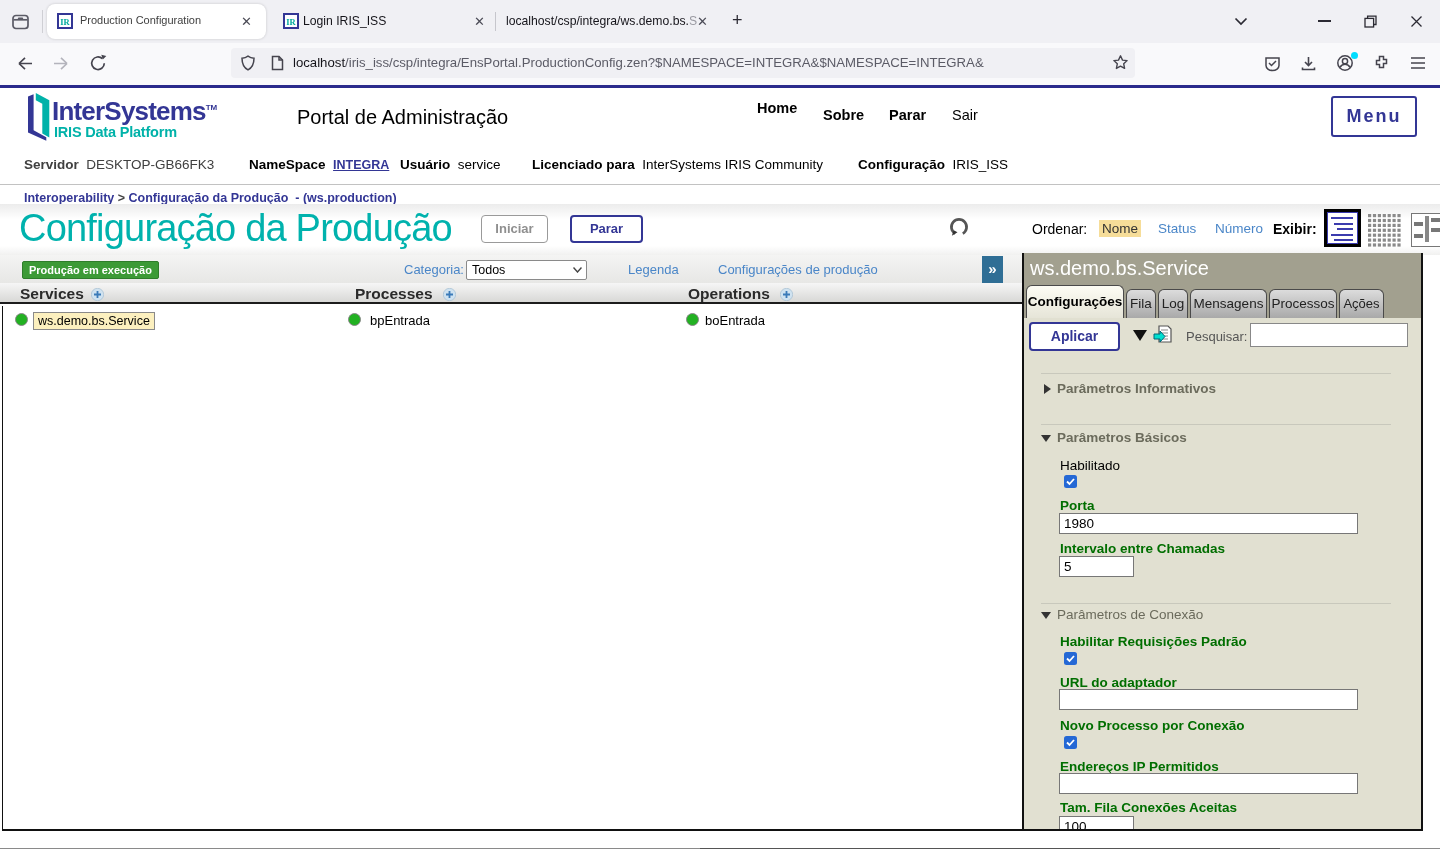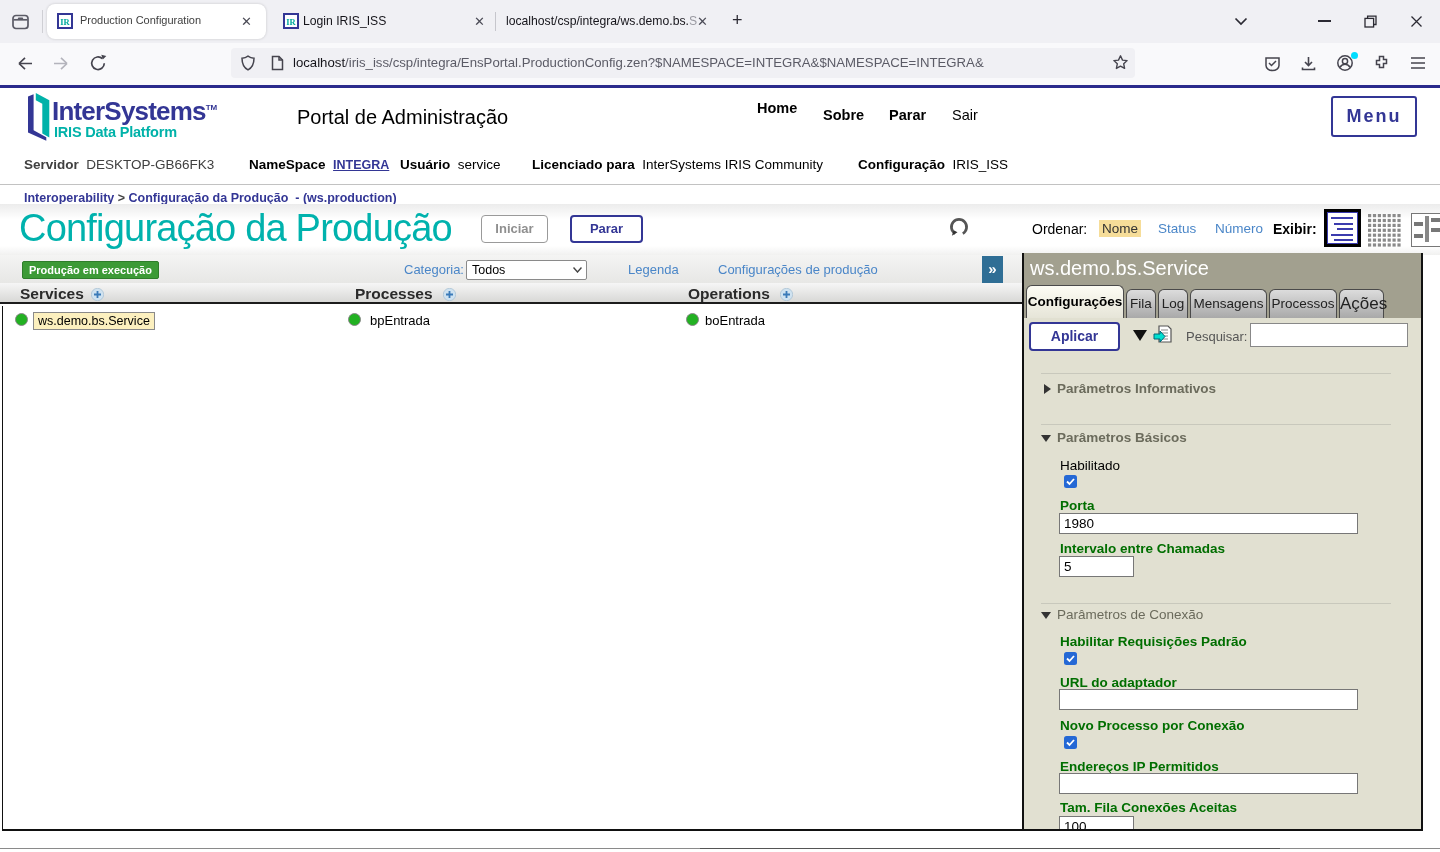--- a/index.html
+++ b/index.html
@@ -247,21 +247,21 @@
 <div class="abs" style="left:1022px;top:253px;width:401px;height:578px;border:2px solid #111;border-top:none;background:#e1e0d1"></div>
 <div class="abs" style="left:1024px;top:253px;width:397px;height:31px;background:#a2a08f"></div>
 <div class="abs" style="left:1030px;top:257px;font-size:20px;color:#fff">ws.demo.bs.Service</div>
 <div class="abs" style="left:1024px;top:284px;width:397px;height:34px;background:#a2a08f"></div>
 
 <div class="abs" style="left:1026px;top:285px;width:98px;height:33px;background:linear-gradient(#fdfcf4,#e6e5d8);border:1.5px solid #4a4a4a;border-bottom:none;border-radius:6px 6px 0 0;text-align:center;font-size:13.5px;font-weight:bold;color:#000;line-height:32px">Configurações</div>
 <div class="abs" style="left:1126px;top:289px;width:30px;height:29px;background:linear-gradient(#dcdcdc,#a9a9a9);border:1.5px solid #4a4a4a;border-bottom:none;border-radius:6px 6px 0 0;text-align:center;font-size:13.5px;color:#222;line-height:28px">Fila</div>
 <div class="abs" style="left:1158px;top:289px;width:30px;height:29px;background:linear-gradient(#dcdcdc,#a9a9a9);border:1.5px solid #4a4a4a;border-bottom:none;border-radius:6px 6px 0 0;text-align:center;font-size:13.5px;color:#222;line-height:28px">Log</div>
 <div class="abs" style="left:1190px;top:289px;width:77px;height:29px;background:linear-gradient(#dcdcdc,#a9a9a9);border:1.5px solid #4a4a4a;border-bottom:none;border-radius:6px 6px 0 0;text-align:center;font-size:13.5px;color:#222;line-height:28px">Mensagens</div>
 <div class="abs" style="left:1269px;top:289px;width:68px;height:29px;background:linear-gradient(#dcdcdc,#a9a9a9);border:1.5px solid #4a4a4a;border-bottom:none;border-radius:6px 6px 0 0;text-align:center;font-size:13.5px;color:#222;line-height:28px">Processos</div>
-<div class="abs" style="left:1339px;top:289px;width:45px;height:29px;background:linear-gradient(#dcdcdc,#a9a9a9);border:1.5px solid #4a4a4a;border-bottom:none;border-radius:6px 6px 0 0;text-align:center;font-size:17px;color:#222;line-height:28px">Ações</div>
+<div class="abs" style="left:1339px;top:289px;width:45px;height:29px;background:linear-gradient(#dcdcdc,#a9a9a9);border:1.5px solid #4a4a4a;border-bottom:none;border-radius:6px 6px 0 0;text-align:center;font-size:13px;color:#222;line-height:28px">Ações</div>
 
 <div class="abs" style="left:1029px;top:322px;width:91px;height:29px;border:2px solid #333695;border-radius:4px;background:#fff;text-align:center;line-height:25px;font-size:14px;font-weight:bold;color:#333695">Aplicar</div>
 <svg class="abs" style="left:1133px;top:330px" width="14" height="11" viewBox="0 0 14 11">
     <path d="M0 0 h14 l-7 11 z" fill="#111"></path>
   </svg>
 <svg class="abs" style="left:1153px;top:325px" width="20" height="22" viewBox="0 0 20 22">
  <path d="M6 1 h9 l3 3 v13 h-12 z" fill="#fff" stroke="#555" stroke-width="1.2"></path>
  <path d="M8 5 h7 M8 8 h7 M8 11 h7 M8 14 h7" stroke="#888" stroke-width="1"></path>
  <path d="M1 9 h6 v-3 l5 5.5 -5 5.5 v-3 h-6 z" fill="#00e0d0" stroke="#067" stroke-width="1"></path>
 </svg>

